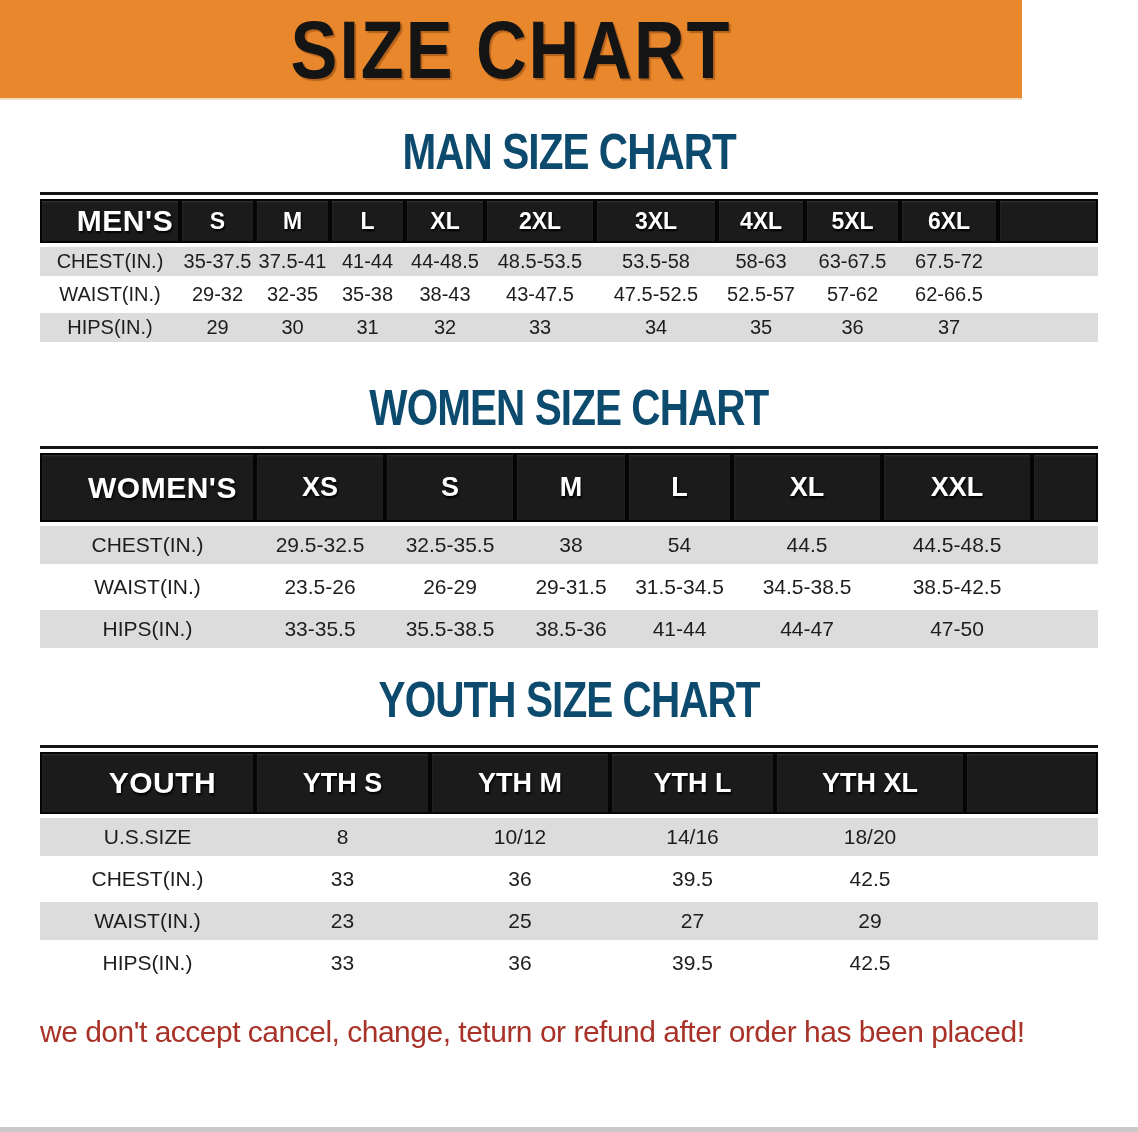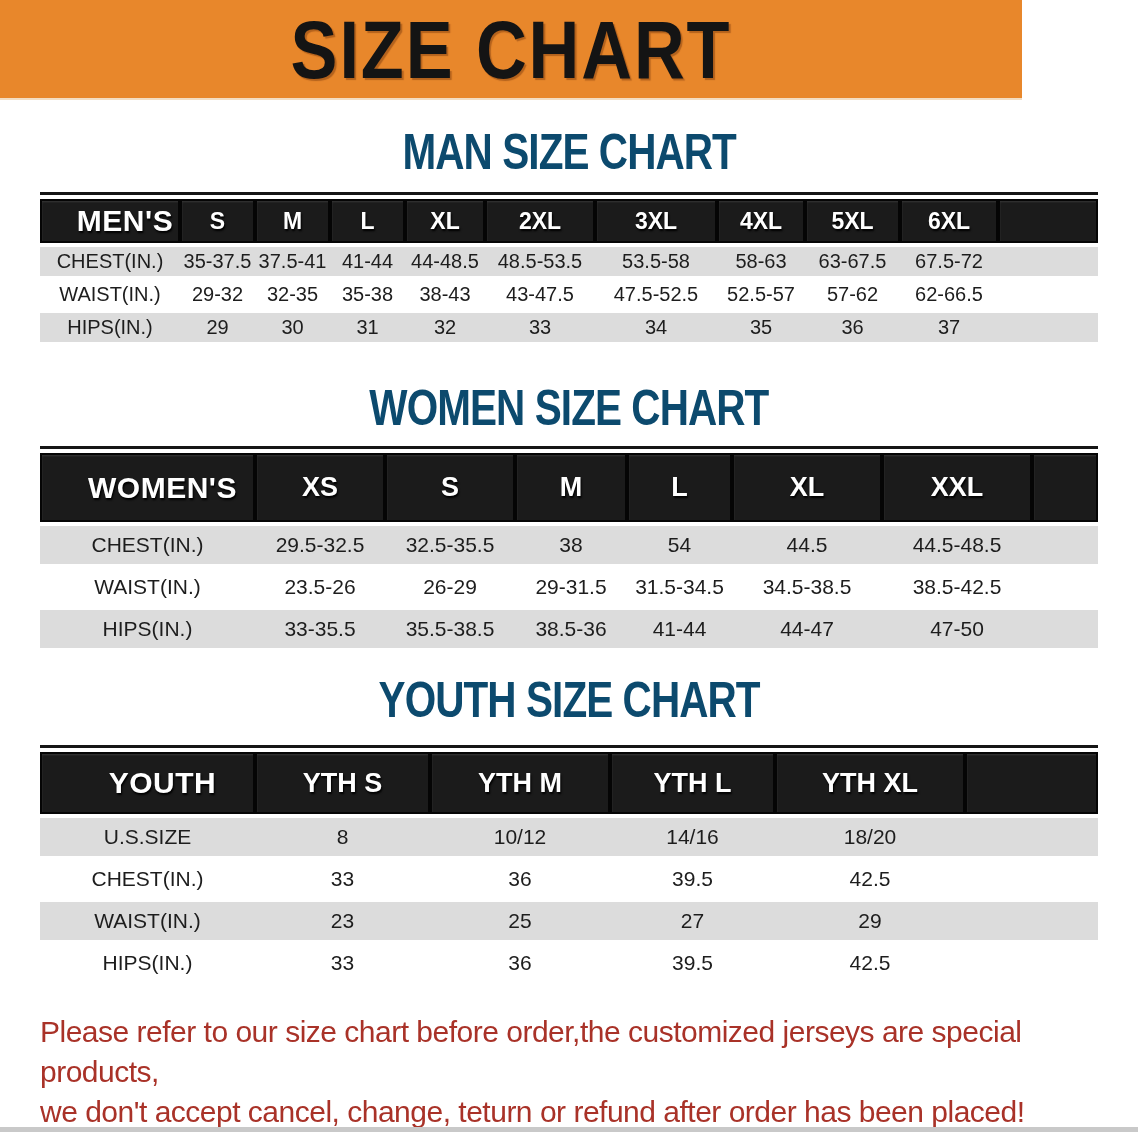--- a/index.html
+++ b/index.html
@@ -278,17 +278,16 @@
     <td>33</td>
     <td>36</td>
     <td>39.5</td>
     <td>42.5</td>
     <td></td>
   </tr>
 </tbody>
   </table>
 
 <div class="disclaimer">
-  <div>Please refer to our size chart before order,the customized jerseys are special products,</div>
   <div>we don't accept cancel, change, teturn or refund after order has been placed!</div>
 </div>
 
 <div class="bottom-strip"></div>
 
 </body></html>

